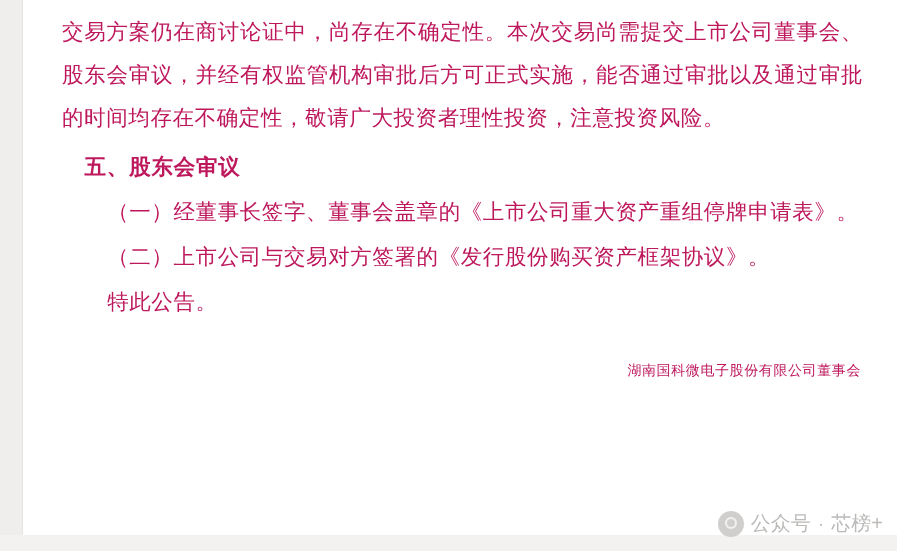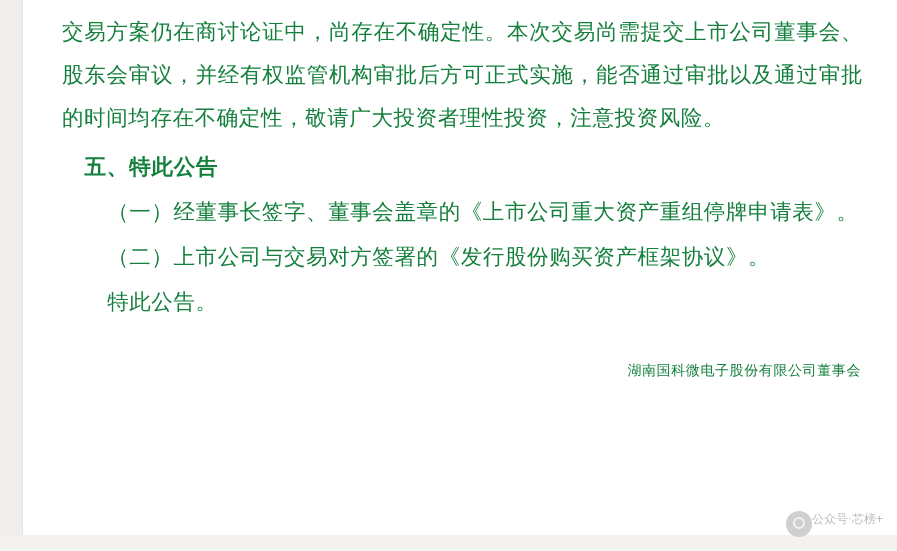--- a/index.html
+++ b/index.html
@@ -33,21 +33,21 @@
     background: #f4f2f0;
   }
   .doc {
     position: absolute;
     left: 22px;
     top: 0;
     width: 875px;
     height: 551px;
     box-sizing: border-box;
     padding: 10px 34px 0 40px;
-    color: #15803d;
+    color: #be185d;
   }
   .para {
     font-size: 21.5px;
     line-height: 43px;
     letter-spacing: 0.6px;
     text-align: justify;
     text-justify: inter-ideograph;
     margin: 0 0 2px 0;
   }
   .para.indent {
@@ -75,23 +75,24 @@
     letter-spacing: 0.6px;
     text-align: right;
     padding-right: 4px;
   }
   
   .watermark {
     position: absolute;
     right: 14px;
     bottom: 14px;
     display: flex;
-    gap: 0;
+    align-items: center;
+    gap: 7px;
     color: #b9b7b5;
-    font-size: 12px;
+    font-size: 20px;
     font-family: "Liberation Sans", sans-serif;
     opacity: 0.95;
     pointer-events: none;
   }
   .watermark .wm-logo {
     width: 26px;
     height: 26px;
     border-radius: 50%;
     background: #cfcdcb;
     position: relative;
@@ -114,21 +115,21 @@
 </style>
 </head>
 <body>
 
 <div class="page-left-gutter"></div>
 
 <div class="doc">
 
   <p class="para">交易方案仍在商讨论证中，尚存在不确定性。本次交易尚需提交上市公司董事会、股东会审议，并经有权监管机构审批后方可正式实施，能否通过审批以及通过审批的时间均存在不确定性，敬请广大投资者理性投资，注意投资风险。</p>
 
-  <p class="heading">五、特此公告</p>
+  <p class="heading">五、股东会审议</p>
 
   <p class="para indent">（一）经董事长签字、董事会盖章的《上市公司重大资产重组停牌申请表》。</p>
 
   <p class="para indent">（二）上市公司与交易对方签署的《发行股份购买资产框架协议》。</p>
 
 
   <p class="para indent">特此公告。</p>
 
   <div class="sign-block">湖南国科微电子股份有限公司董事会</div>
 

